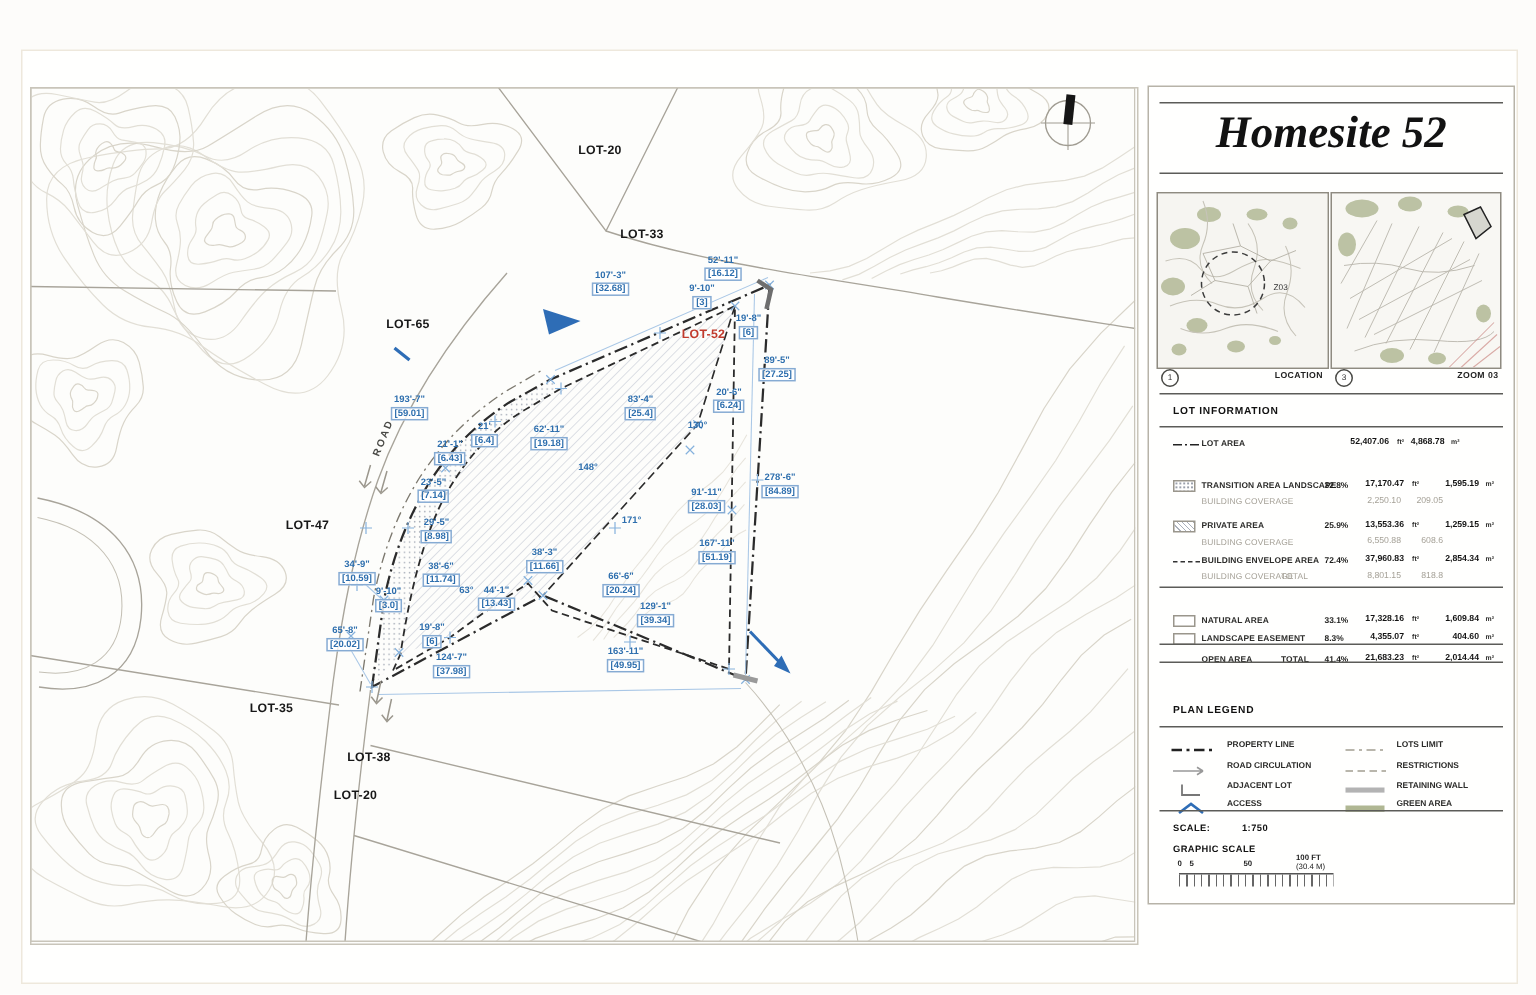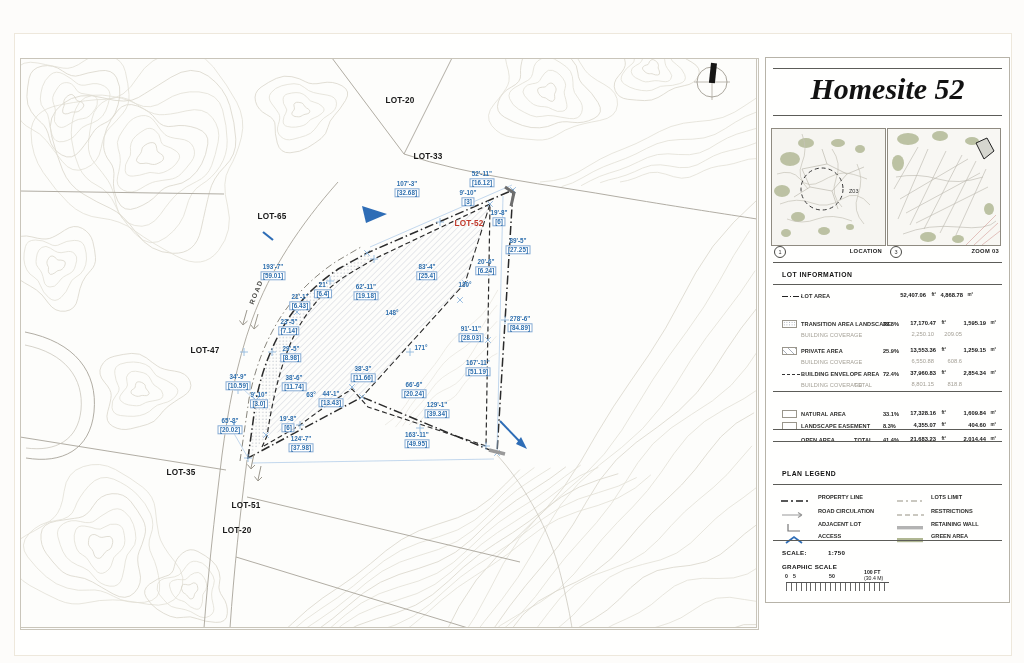--- a/index.html
+++ b/index.html
@@ -348,21 +348,21 @@
       </div>
       <div class="angle" style="left: 465px; top: 284px;">130°</div>
       <div class="angle" style="left: 392px; top: 312px;">148°</div>
       <div class="angle" style="left: 421px; top: 347px;">171°</div>
       <div class="angle" style="left: 311px; top: 394px;">63°</div>
       <div class="lot-label" style="left: 400px; top: 100px;">LOT-20</div>
       <div class="lot-label" style="left: 428px; top: 156px;">LOT-33</div>
       <div class="lot-label" style="left: 272px; top: 216px;">LOT-65</div>
       <div class="lot-label" style="left: 205px; top: 350px;">LOT-47</div>
       <div class="lot-label" style="left: 181px; top: 472px;">LOT-35</div>
-      <div class="lot-label" style="left: 246px; top: 505px;">LOT-51</div>
+      <div class="lot-label" style="left: 246px; top: 505px;">LOT-38</div>
       <div class="lot-label" style="left: 237px; top: 530px;">LOT-20</div>
       <div class="lot-label lot52" style="left: 469px; top: 223px; text-align: center;">LOT-52</div>
       <div class="road-label" style="left: 256px; top: 292px;">ROAD</div>
     </div>
 
   <div id="panel">
     <div class="panel-title">Homesite 52</div>
 
     <div class="thumb" style="left:5px;width:113px;">
       <svg viewBox="0 0 113 116" width="113" height="116">

